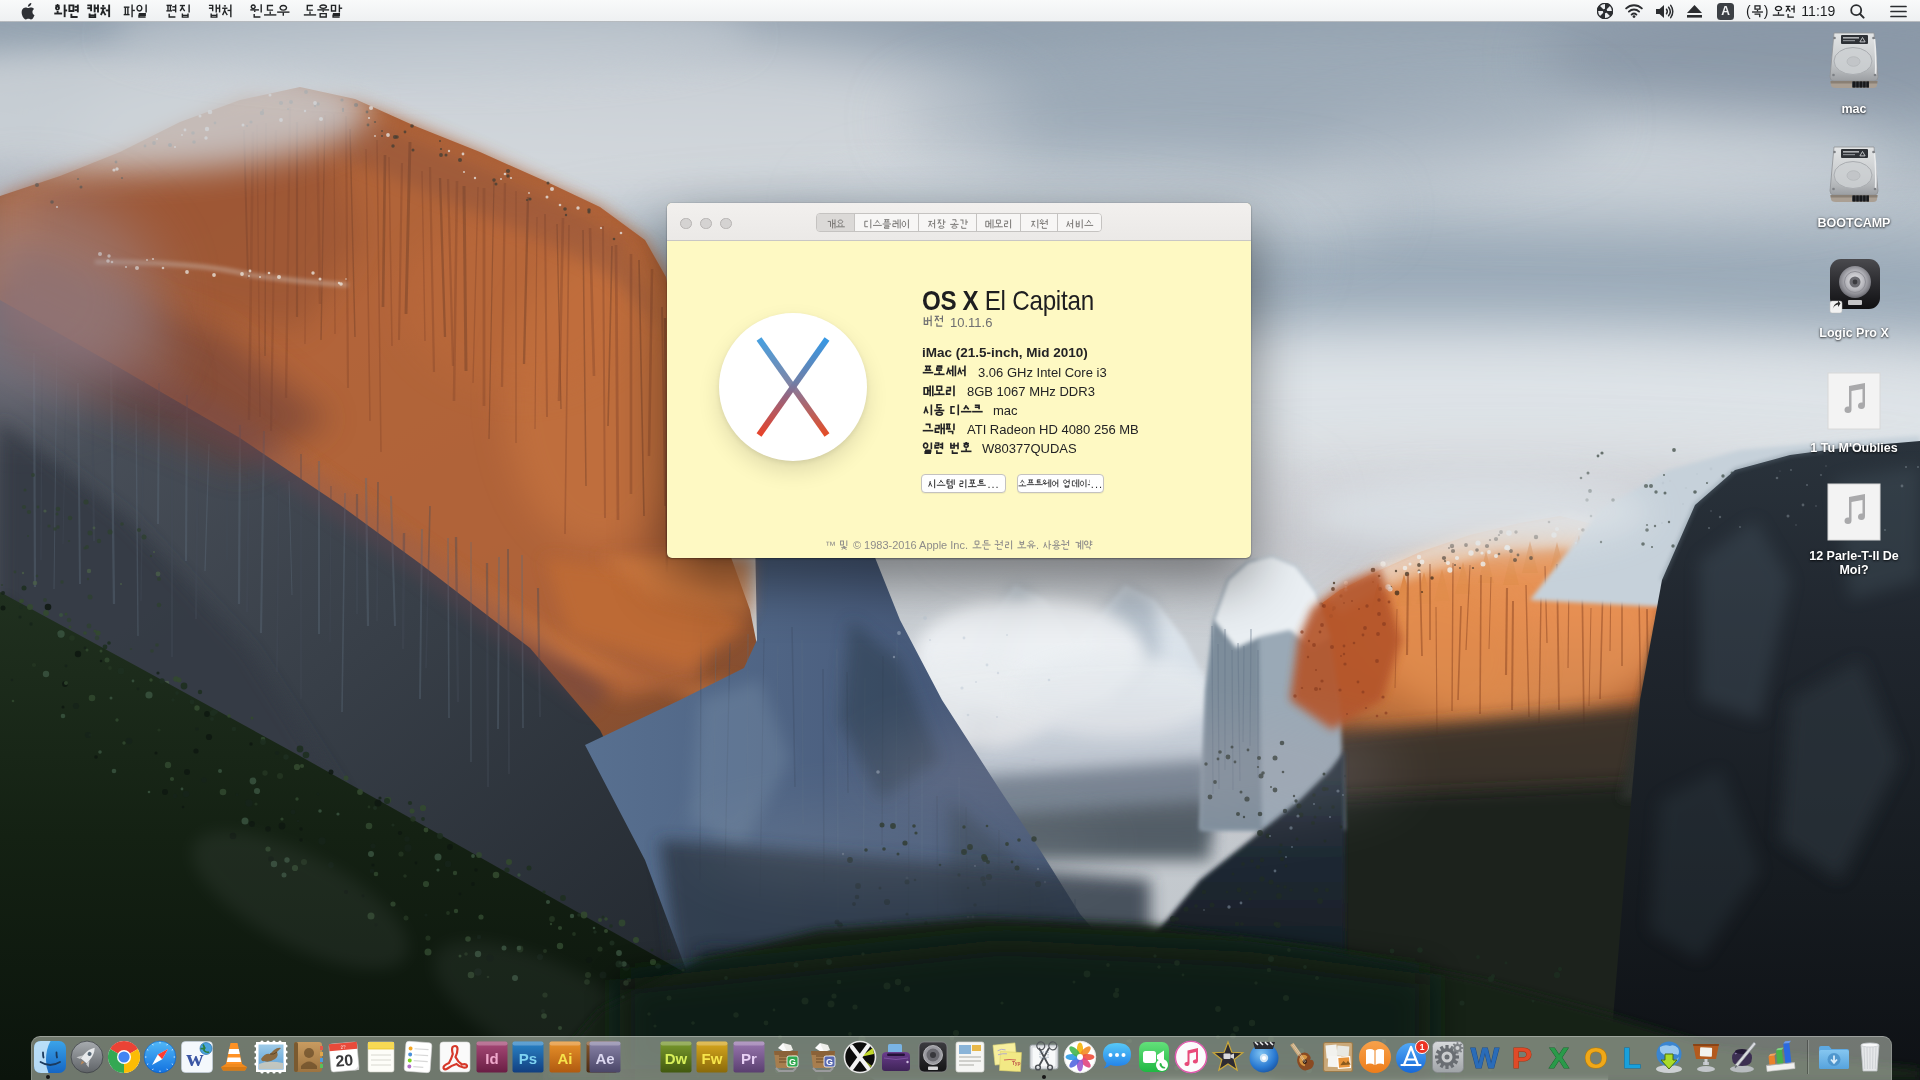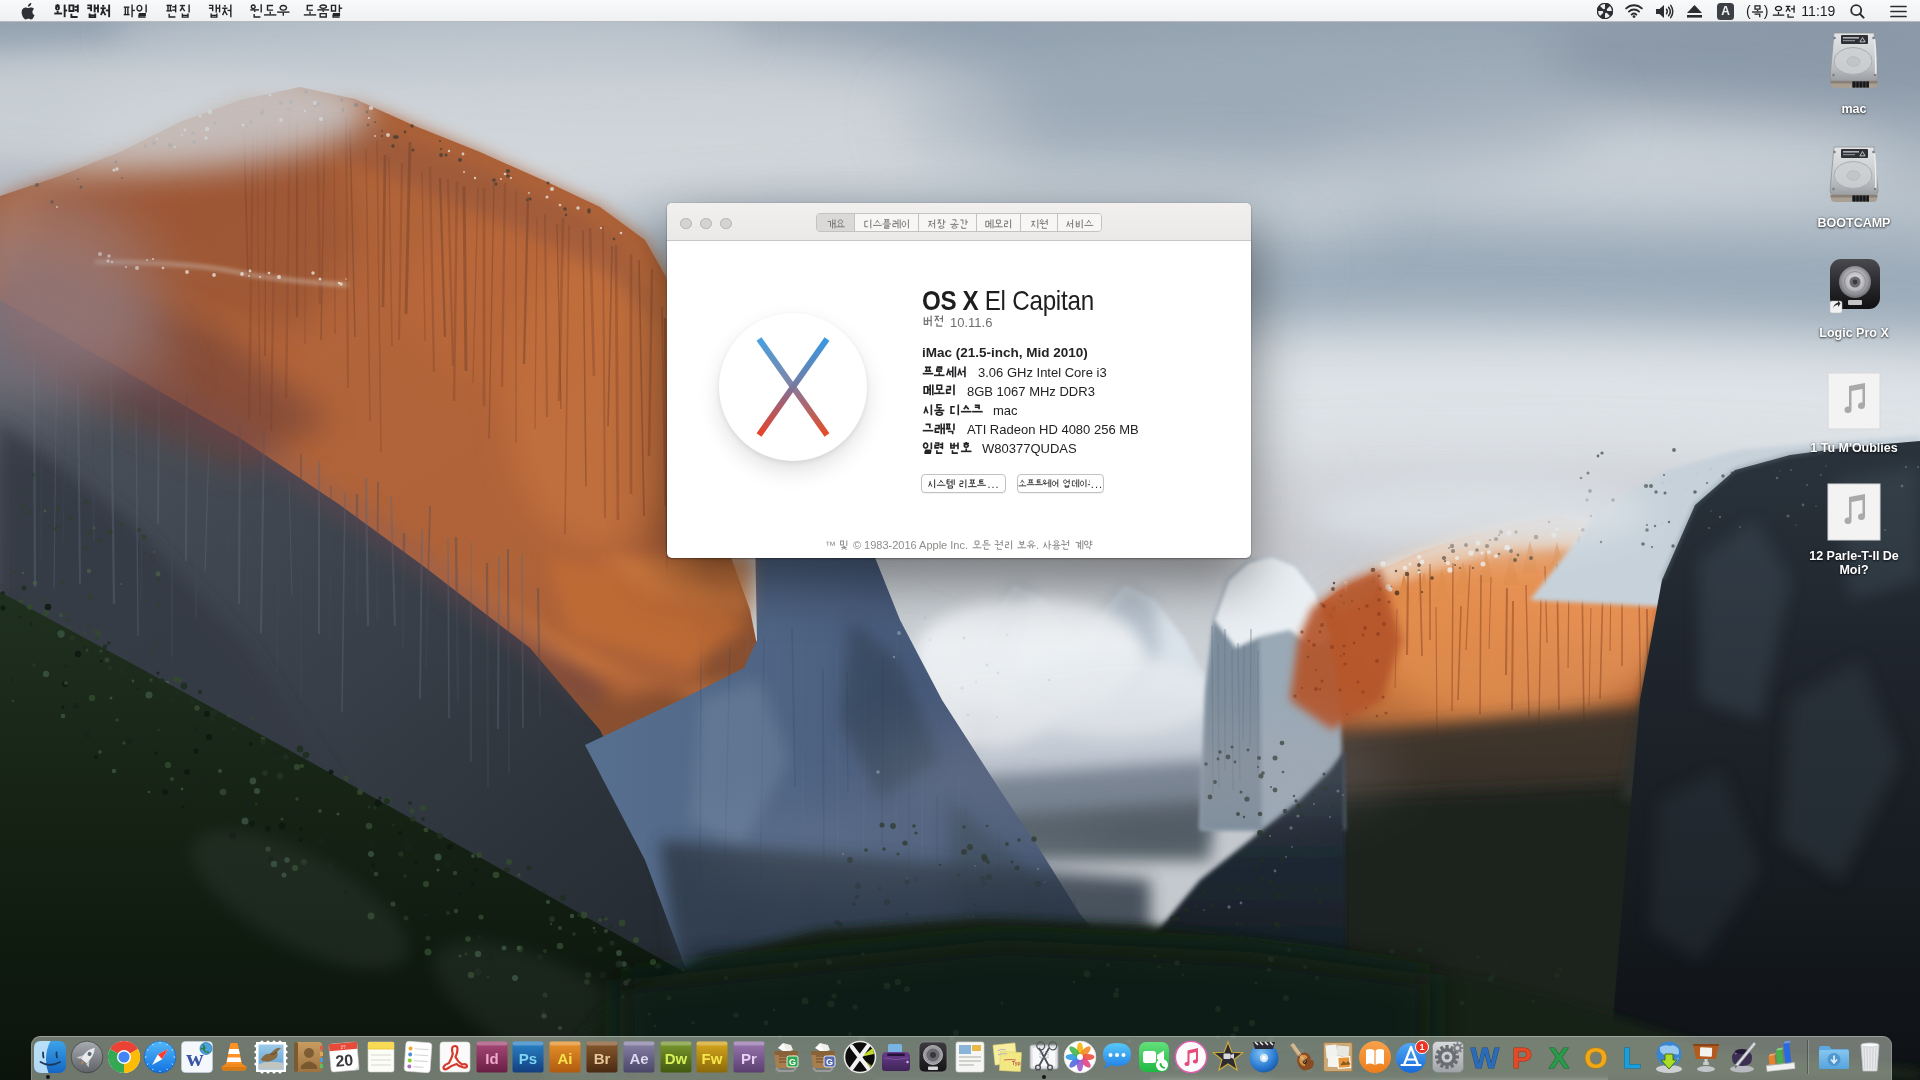--- a/index.html
+++ b/index.html
@@ -1383,21 +1383,21 @@
         </g>
 </svg></div>
     <div class="abs" style="left:1774px;top:441px;width:160px;text-align:center;font:bold 12.5px 'Liberation Sans',sans-serif;color:#fff;text-shadow:0 1px 2px rgba(0,0,0,.65),0 0 3px rgba(0,0,0,.4);z-index:5">1 Tu M'Oublies</div>
     <div class="abs" style="left:1827px;top:483px;z-index:5"><svg width="54" height="58" viewBox="0 0 54 58">
 <rect x="1" y="1" width="52" height="56" fill="#f3f3f3" stroke="#d8d8d8" stroke-width="1"></rect>
 <g fill="#a9a9ab">
           <path d="M22 14 L38 11 L38 33 Q38 37 34.5 37 Q31 37 31 34 Q31 31 34.5 30.6 L35.5 30.5 L35.5 17 L24.5 19 L24.5 37.5 Q24.5 41 21 41 Q17.5 41 17.5 38 Q17.5 35 21 34.6 L22 34.5 Z"></path>
         </g>
 </svg></div>
     <div class="abs" style="left:1774px;top:549px;width:160px;text-align:center;font:bold 12.5px 'Liberation Sans',sans-serif;color:#fff;text-shadow:0 1px 2px rgba(0,0,0,.65),0 0 3px rgba(0,0,0,.4);z-index:5">12 Parle-T-Il De<br>Moi?</div>
-    <div class="abs" style="left:667px;top:203px;width:584px;height:355px;background:#ffffff;border-radius:5px;z-index:30;box-shadow:0 24px 55px rgba(0,0,0,.45),0 0 1px rgba(0,0,0,.45),0 1px 2px rgba(0,0,0,.3)">
+    <div class="abs" style="left:667px;top:203px;width:584px;height:355px;background:#fef9c3;border-radius:5px;z-index:30;box-shadow:0 24px 55px rgba(0,0,0,.45),0 0 1px rgba(0,0,0,.45),0 1px 2px rgba(0,0,0,.3)">
       <div class="abs" style="left:0;top:0;width:584px;height:38px;background:linear-gradient(#f2f0ee,#ebe9e7);border-radius:5px 5px 0 0;border-bottom:1px solid #c9c7c5"></div>
       <div class="abs" style="left:13px;top:14.5px;width:11.5px;height:11.5px;border-radius:50%;background:#d5d3d2;border:1px solid #b7b4b3"></div>
       <div class="abs" style="left:33px;top:14.5px;width:11.5px;height:11.5px;border-radius:50%;background:#d5d3d2;border:1px solid #b7b4b3"></div>
       <div class="abs" style="left:53px;top:14.5px;width:11.5px;height:11.5px;border-radius:50%;background:#d5d3d2;border:1px solid #b7b4b3"></div>
       <div class="abs" style="left:149px;top:10px;height:19px;display:flex;border:1px solid #c5c3c1;border-radius:4px;overflow:hidden">
         <div style="width:37px;height:19px;background:#dbd9d7;display:flex;align-items:center;justify-content:center">
           <svg width="19" height="10" style="display:block">
             <g fill="none" stroke="#7b7977" stroke-width="1.00" stroke-linecap="butt" stroke-linejoin="miter">
               <g transform="translate(0.0 0) scale(0.1000)">
                 <g transform="translate(8.0 12.0) scale(0.5000 0.7600)">
@@ -1680,21 +1680,21 @@
               <g transform="translate(14.0 66.0) scale(0.7200 0.3200)">
                 <path vector-effect="non-scaling-stroke" d="M22 10 V84 H84"></path>
               </g>
             </g>
           </g>
         </svg>
         <span style="width:5px"></span>
         <span style="font-size:13px">10.11.6</span>
       </div>
       <div class="abs" style="left:255px;top:142px;font-size:13.5px;font-weight:bold;color:#232325">iMac (21.5-inch, Mid 2010)</div>
-      <div class="abs" style="left:255px;top:161.5px;display:flex;align-items:center">
+      <div class="abs" style="left:255px;top:161.5px;display:flex;align-items:flex-start">
         <svg width="46" height="12" style="display:block">
           <g fill="none" stroke="#232325" stroke-width="1.62" stroke-linecap="butt" stroke-linejoin="miter">
             <g transform="translate(0.0 0) scale(0.1200)">
               <g transform="translate(18.0 4.0) scale(0.6400 0.4600)">
                 <path vector-effect="non-scaling-stroke" d="M10 14 H90"></path>
                 <path vector-effect="non-scaling-stroke" d="M32 16 V82 M68 16 V82"></path>
                 <path vector-effect="non-scaling-stroke" d="M8 84 H92"></path>
               </g>
               <g>
                 <path vector-effect="non-scaling-stroke" d="M6 64 H94"></path>
@@ -1728,21 +1728,21 @@
               <g>
                 <path vector-effect="non-scaling-stroke" d="M76 4 V94"></path>
                 <path vector-effect="non-scaling-stroke" d="M52 46 H76"></path>
               </g>
             </g>
           </g>
         </svg>
         <span style="width:10px"></span>
         <span style="font-size:13px;color:#232325">3.06 GHz Intel Core i3</span>
       </div>
-      <div class="abs" style="left:255px;top:180.5px;display:flex;">
+      <div class="abs" style="left:255px;top:180.5px;display:flex;align-items:center">
         <svg width="35" height="12" style="display:block">
           <g fill="none" stroke="#232325" stroke-width="1.62" stroke-linecap="butt" stroke-linejoin="miter">
             <g transform="translate(0.0 0) scale(0.1200)">
               <g transform="translate(8.0 12.0) scale(0.5000 0.7600)">
                 <path vector-effect="non-scaling-stroke" d="M20 14 H80 V86 H20 Z"></path>
               </g>
               <g>
                 <path vector-effect="non-scaling-stroke" d="M68 4 V94"></path>
                 <path vector-effect="non-scaling-stroke" d="M90 4 V94"></path>
                 <path vector-effect="non-scaling-stroke" d="M46 46 H68"></path>
@@ -2776,21 +2776,21 @@
         <defs>
           <linearGradient id="dg9" x1="0" y1="0" x2="0" y2="1">
             <stop offset="0" stop-color="#8a5a2e"></stop>
             <stop offset="1" stop-color="#4a2a12"></stop>
           </linearGradient>
         </defs>
         <rect x="1.5" y="1.5" width="31" height="31" rx="2" fill="url(#dg9)"></rect>
         <rect x="1.5" y="1.5" width="31" height="4" rx="2" fill="#ffffff" opacity="0.25"></rect>
         <text x="17" y="23.5" font-size="15" font-weight="bold" fill="#e8c89a" text-anchor="middle" font-family="Liberation Sans">Br</text>
       </svg></div>
-    <div class="abs" style="left:622px;top:1040px;z-index:41"><svg width="34" height="34" viewBox="0 0 34 34">
+    <div class="abs" style="left:588px;top:1040px;z-index:41"><svg width="34" height="34" viewBox="0 0 34 34">
         <defs>
           <linearGradient id="dg10" x1="0" y1="0" x2="0" y2="1">
             <stop offset="0" stop-color="#8a84a8"></stop>
             <stop offset="1" stop-color="#4a4668"></stop>
           </linearGradient>
         </defs>
         <rect x="1.5" y="1.5" width="31" height="31" rx="2" fill="url(#dg10)"></rect>
         <rect x="1.5" y="1.5" width="31" height="4" rx="2" fill="#ffffff" opacity="0.25"></rect>
         <text x="17" y="23.5" font-size="15" font-weight="bold" fill="#dcd8f0" text-anchor="middle" font-family="Liberation Sans">Ae</text>
       </svg></div>

